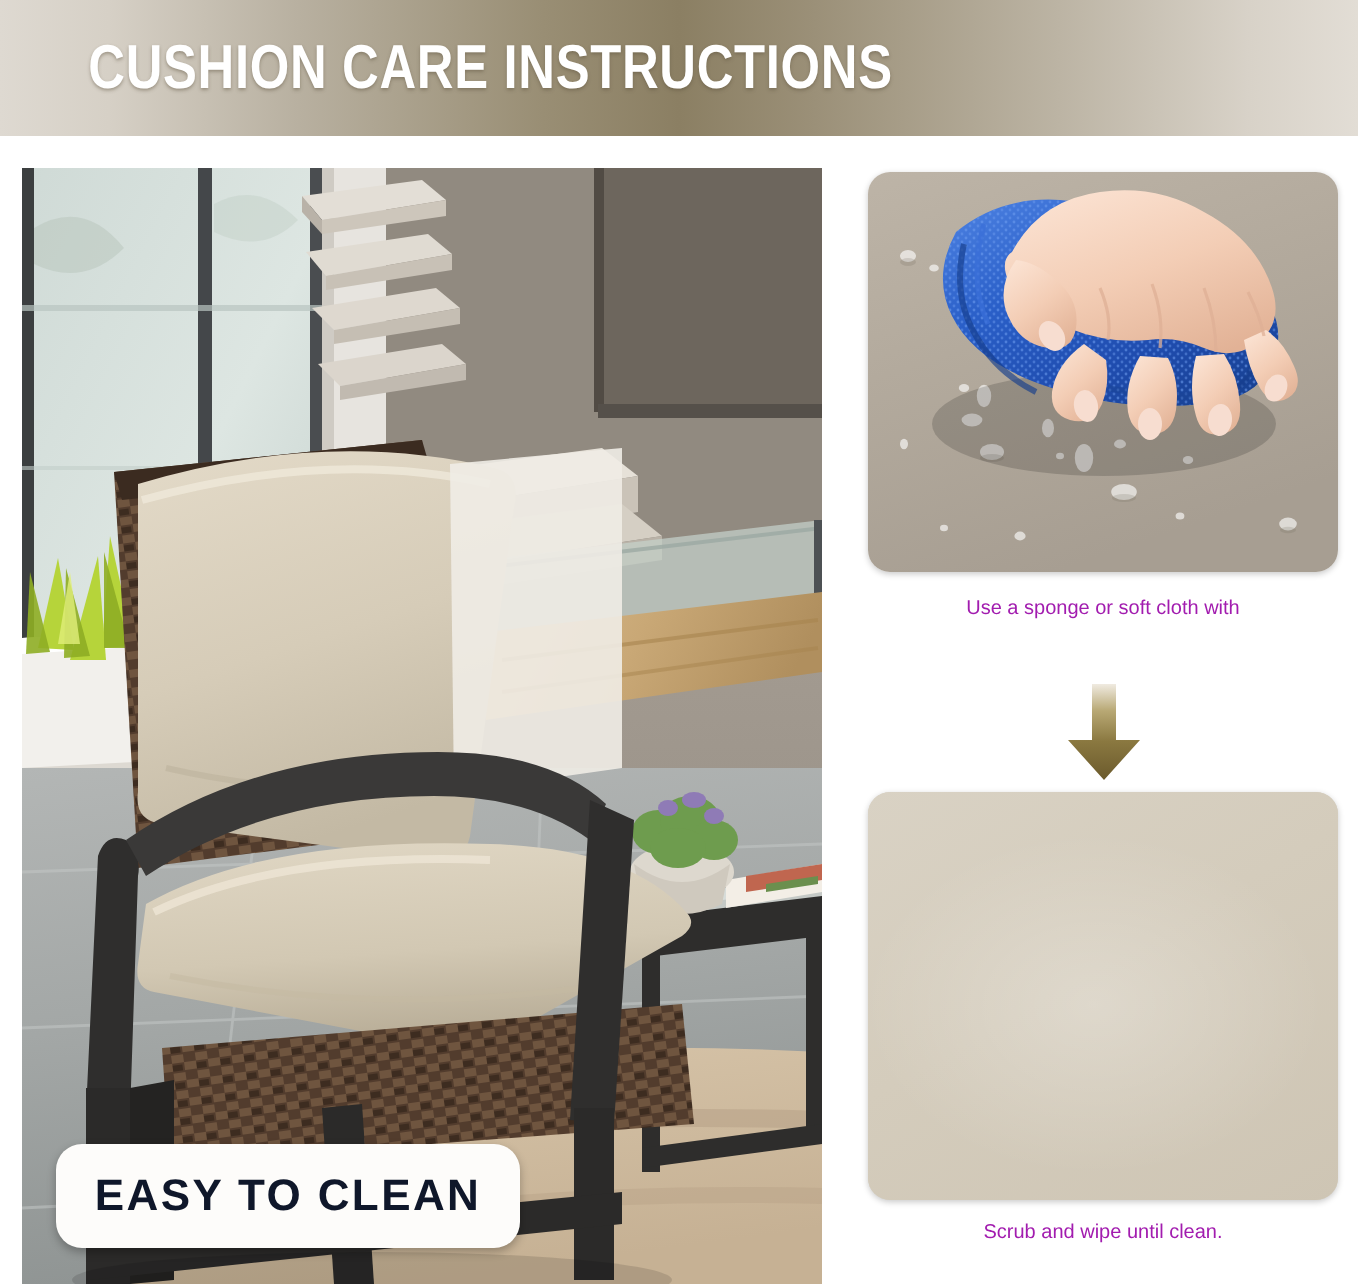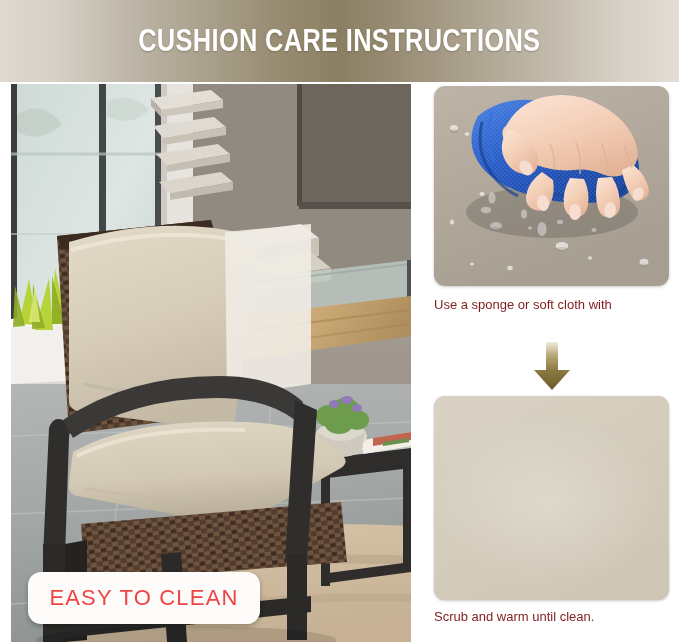--- a/index.html
+++ b/index.html
@@ -10,28 +10,27 @@
     background: #ffffff;
     font-family: "Liberation Sans", sans-serif;
     overflow: hidden;
     position: relative;
   }
 
   
   #header-banner {
     position: absolute;
     left: 0; top: 0;
-    width: 679px; height: 82px;
+    width: 679px; height: 68px;
     background: linear-gradient(to right,
         #ded9d1 0%, #d6d0c6 8%, #b8b0a0 22%,
         #998e74 40%, #8b7f63 50%, #9b9078 60%,
         #bcb4a4 78%, #d8d2c8 92%, #e2ddd5 100%);
     display: flex;
     align-items: center;
-    justify-content: center;
   }
   #header-title {
     font-size: 31px;
     font-weight: bold;
     color: #ffffff;
     letter-spacing: 0.4px;
     transform: scaleX(0.82);
     transform-origin: center;
     white-space: nowrap;
     text-shadow: 0 1px 2px rgba(90,80,60,0.45);
@@ -55,22 +54,22 @@
     width: 232px; height: 52px;
     background: #fdfcfa;
     border-radius: 13px;
     box-shadow: 0 2px 5px rgba(0,0,0,0.28);
     display: flex;
     align-items: center;
     justify-content: center;
   }
   #easy-clean-label {
     font-size: 22px;
-    font-weight: normal;
-    color: #ef4444;
+    font-weight: bold;
+    color: #0f172a;
     letter-spacing: 1.2px;
     white-space: nowrap;
   }
 
   
   #right-column {
     position: absolute;
     left: 434px; top: 84px;
     width: 235px; height: 558px;
   }
@@ -82,22 +81,23 @@
     border-radius: 11px;
     overflow: hidden;
     box-shadow: 0 1px 3px rgba(0,0,0,0.22);
   }
   #step1-panel { top: 2px; height: 200px; }
   #step2-panel { top: 312px; height: 204px; background: #d6cebf; }
 
   .step-caption {
     position: absolute;
     left: 0; width: 235px;
-    font-size: 13px;
-    color: #7f1d1d;
+    text-align: center;
+    font-size: 10px;
+    color: #a21caf;
     line-height: 17px;
     font-family: "Liberation Sans", sans-serif;
   }
   #step1-caption { top: 212px; }
   #step2-caption { top: 524px; }
 
   
   #flow-arrow {
     position: absolute;
     left: 96px; top: 258px;
@@ -438,16 +438,16 @@
       </linearGradient>
     </defs>
     <polygon points="16,0 28,0 28,28 40,28 22,48 4,28 16,28" fill="url(#arrowG)"></polygon>
   </svg>
 
   <div id="step2-panel" class="step-panel">
     <div class="cushion-surface"></div>
   </div>
 
   <div id="step2-caption" class="step-caption">
-    <div>Scrub and warm until clean.</div>
+    <div>Scrub and wipe until clean.</div>
   </div>
 
 </div>
 
 </body></html>

